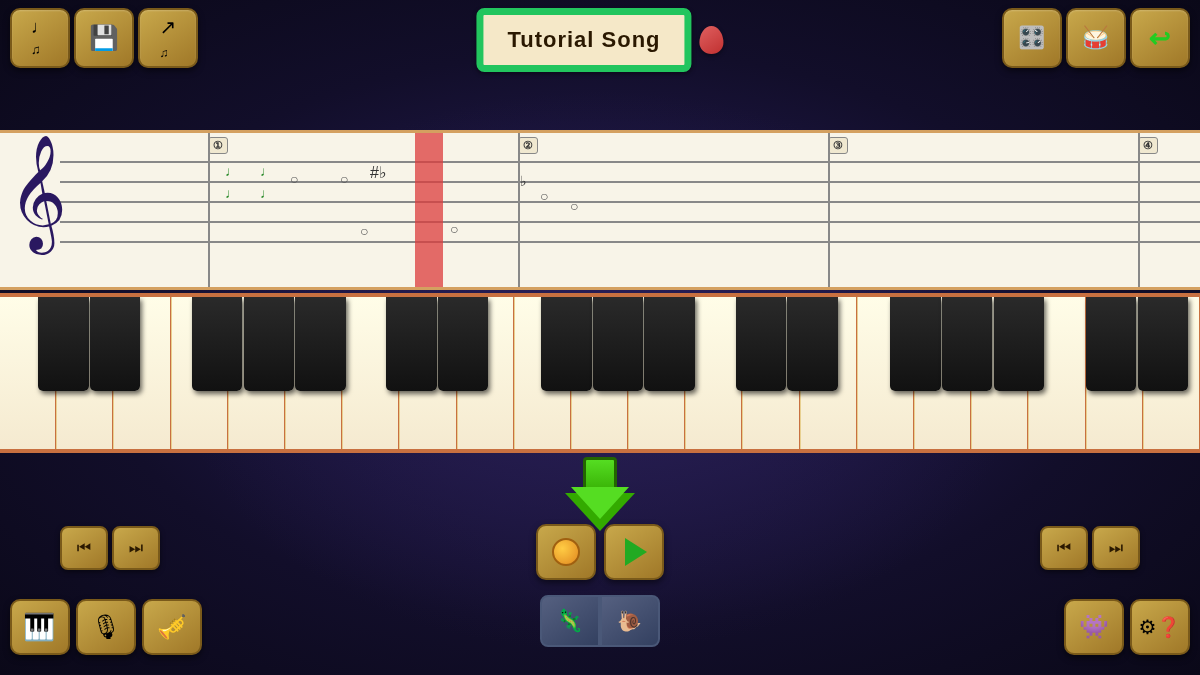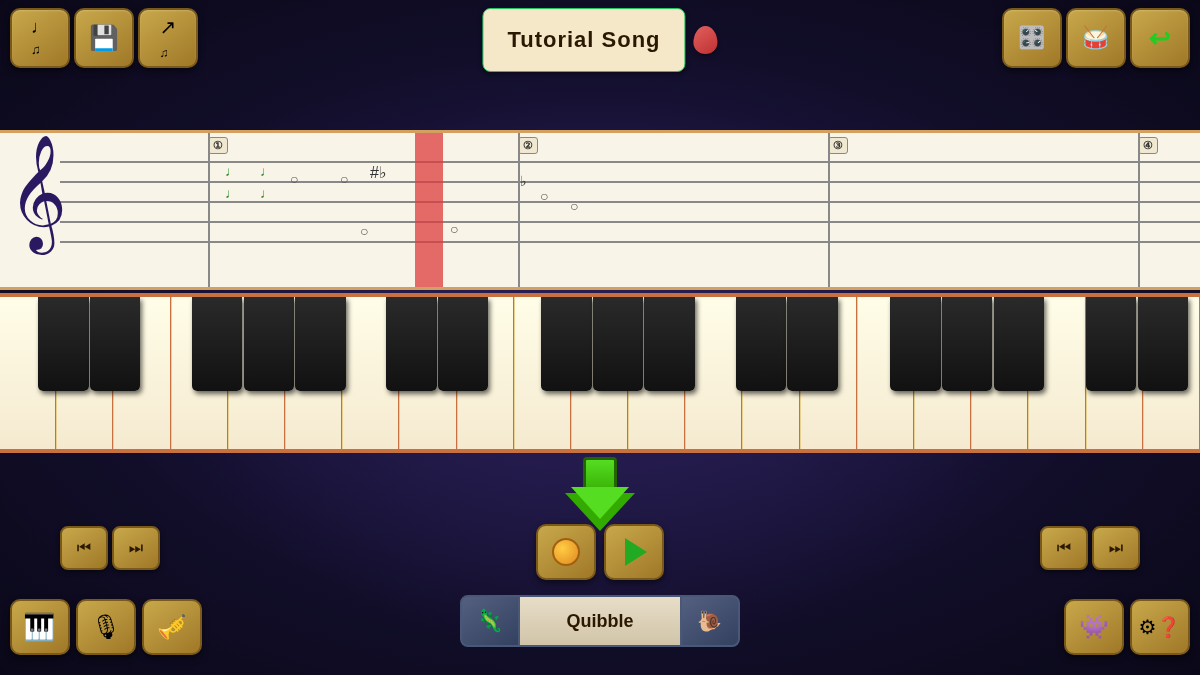--- a/index.html
+++ b/index.html
@@ -64,23 +64,23 @@
       position: absolute;
       left: 50%;
       transform: translateX(-50%);
       top: 8px;
       display: flex;
       align-items: center;
       gap: 8px;
     }
     .title-box {
       background: #f5e8c8;
-      border: 1px solid #22c55e;
+      border: 7px solid #22c55e;
       border-radius: 8px;
-      padding: 18px 24px;
+      padding: 12px 24px;
       font-size: 22px;
       font-weight: bold;
       color: #2a1800;
       letter-spacing: 1px;
       box-shadow: 0 2px 4px rgba(0,0,0,0.4);
     }
     .title-pin {
       width: 24px;
       height: 28px;
       background: linear-gradient(145deg, #e06060, #c03030);
@@ -612,21 +612,20 @@
     </div>
     <div class="transport-btn">
       <span>⏭</span>
     </div>
   </div>
 
   <div class="char-row">
     <div class="char-portrait">
       <span style="font-size:22px;">🦎</span>
     </div>
-    <div class="char-name-box">Quibble</div>
     <div class="char-icon">
       <span style="font-size:20px;">🐌</span>
     </div>
   </div>
 
   <div class="bottom-left">
     <div class="bottom-btn">
       <span style="font-size:26px;">🎹</span>
     </div>
     <div class="bottom-btn">

